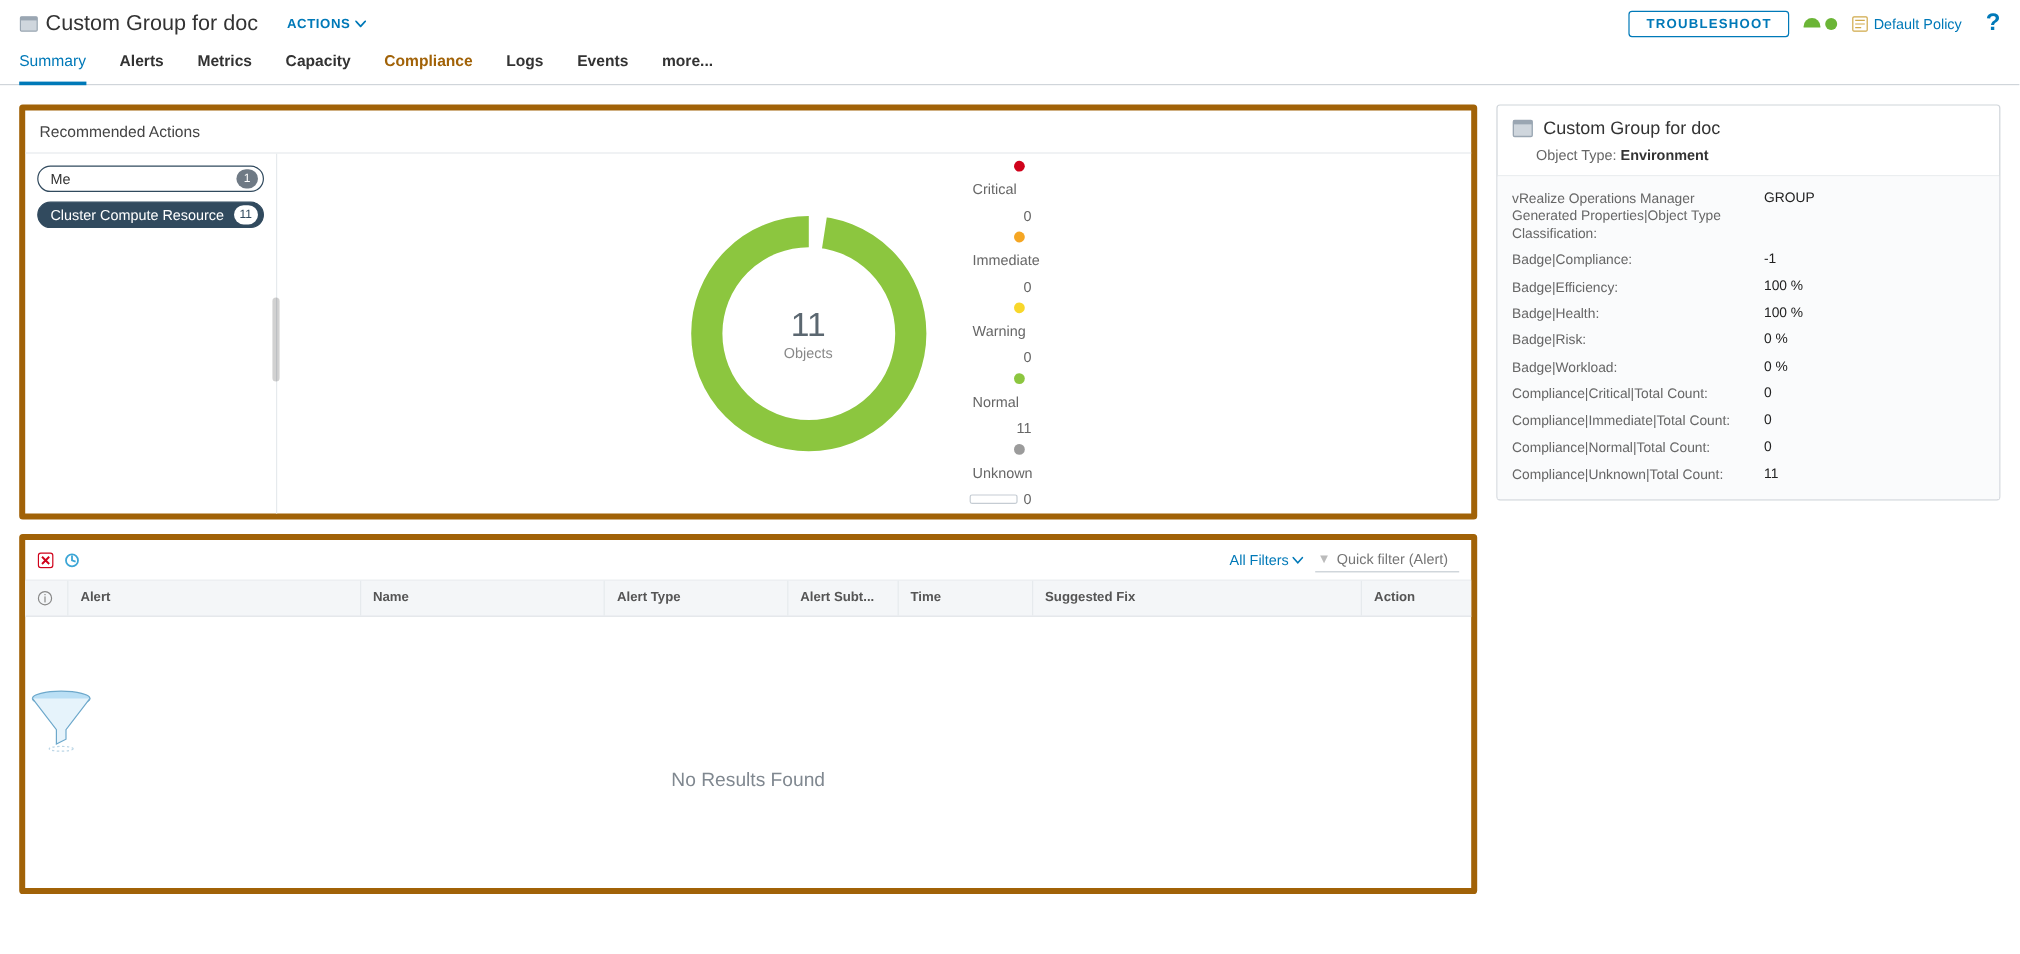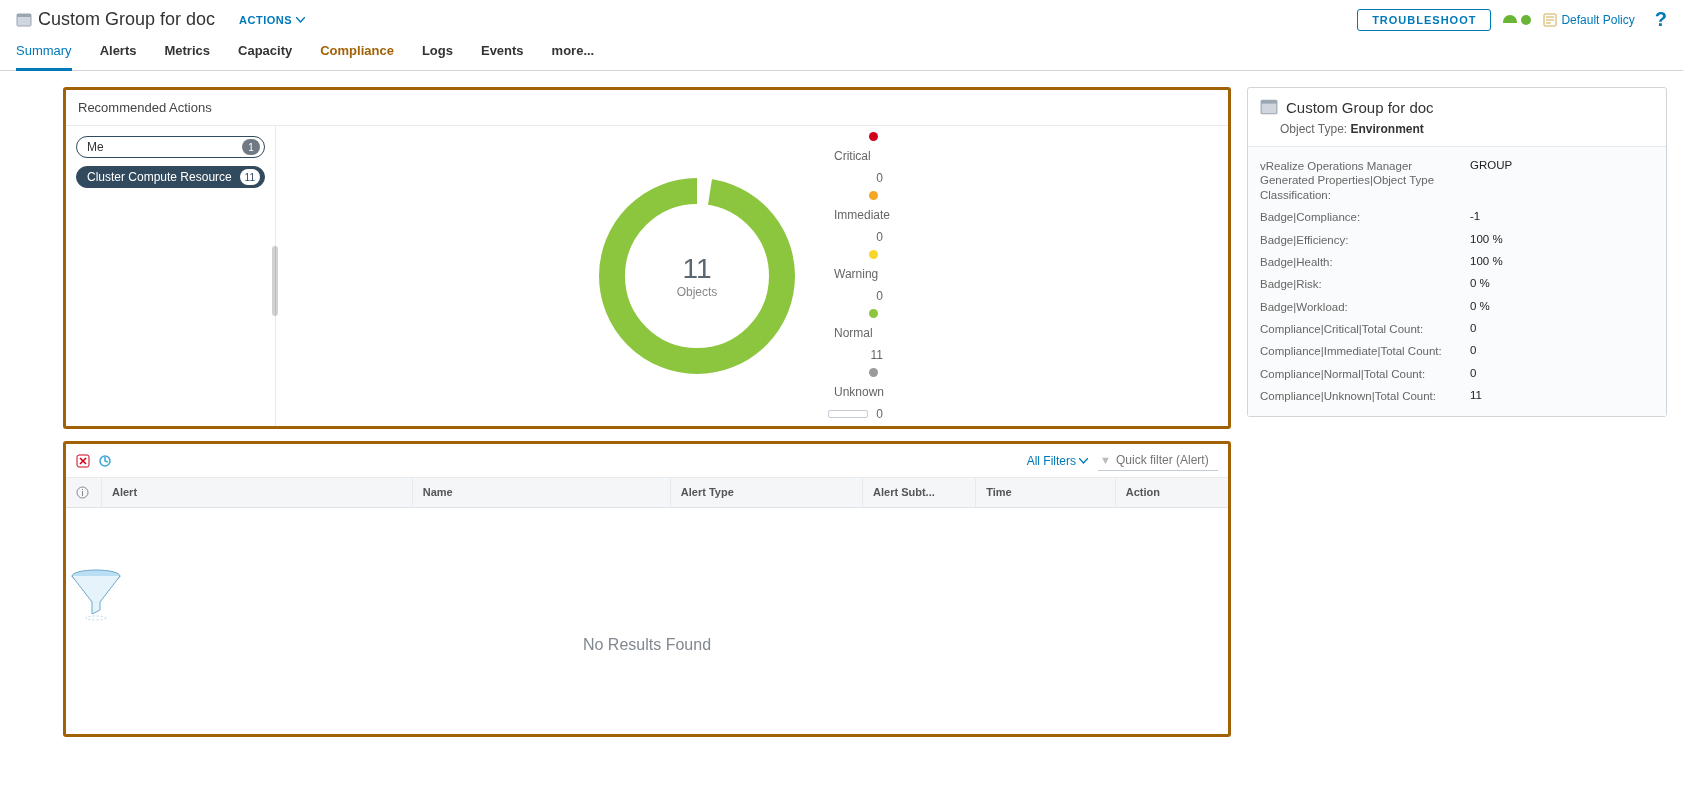--- a/index.html
+++ b/index.html
@@ -18,21 +18,21 @@
 
   .tabs { display: flex; gap: 28px; padding: 0 16px; border-bottom: 1px solid #d0d5da; }
   .tab { padding: 8px 0 10px 0; color: #333; cursor: pointer; font-size: 13px; font-weight: bold; }
   .tab.active { color: #0079b8; border-bottom: 3px solid #0079b8; margin-bottom: -1px; font-weight: 500; }
   .tab.disabled { color: #a16207; }
 
   .body-wrap { display: flex; padding: 16px; gap: 16px; align-items: flex-start; }
   .main-col { flex: 1; min-width: 0; }
   .side-col { width: 420px; flex-shrink: 0; }
 
-  .panel { border: 3px solid #a16207; border-radius: 3px; background: #fff; margin-bottom: 12px; margin-left: 47px; }
+  .panel { border: 5px solid #a16207; border-radius: 3px; background: #fff; margin-bottom: 12px; }
   .panel-header { padding: 10px 12px; border-bottom: 1px solid #e6eaed; font-size: 13px; color: #444; }
   .rc-body { display: flex; min-height: 300px; }
   .rc-left { width: 210px; border-right: 1px solid #e6eaed; padding: 10px; display: flex; flex-direction: column; gap: 8px; position: relative; }
   .scope-chip { border: 1px solid #314a5e; border-radius: 12px; padding: 2px 4px 2px 10px; font-size: 12px; display: flex; align-items: center; justify-content: space-between; cursor: pointer; background: #fff; color: #333; }
   .scope-chip.active { background: #314a5e; color: #fff; }
   .scope-chip .badge { background: #6f7a85; color: #fff; border-radius: 10px; min-width: 18px; height: 16px; font-size: 10px; display: inline-flex; align-items: center; justify-content: center; padding: 0 5px; }
   .scope-chip.active .badge { background: #fff; color: #314a5e; }
   .rc-left .scroll-stub { position: absolute; right: -3px; top: 40%; width: 6px; height: 70px; background: rgba(0,0,0,0.18); border-radius: 3px; }
 
   .rc-chart { flex: 1; display: flex; align-items: center; justify-content: center; position: relative; }
@@ -228,20 +228,21 @@
               <circle cx="6.5" cy="6.5" r="5.5" fill="none" stroke="#888"></circle>
               <rect x="6" y="3" width="1" height="1" fill="#888"></rect>
               <rect x="6" y="5" width="1" height="5" fill="#888"></rect>
             </svg>
         </div>
         <div class="th w-alert">Alert</div>
         <div class="th w-name">Name</div>
         <div class="th w-type">Alert Type</div>
         <div class="th w-sub">Alert Subt...</div>
         <div class="th w-time">Time</div>
+        <div class="th w-fix">Suggested Fix</div>
         <div class="th w-action">Action</div>
       </div>
       <div class="empty-state">
         <div class="funnel-big">
           <svg width="60" height="54" viewBox="0 0 60 54">
             <ellipse cx="30" cy="8" rx="24" ry="6" fill="#badff5" stroke="#6da8cb"></ellipse>
             <path d="M6 8 L26 34 L26 46 L34 42 L34 34 L54 8" fill="#e6f3fb" stroke="#6da8cb"></path>
             <ellipse cx="30" cy="50" rx="10" ry="2" fill="none" stroke="#bcd6e6" stroke-dasharray="2 2"></ellipse>
           </svg>
         </div>

